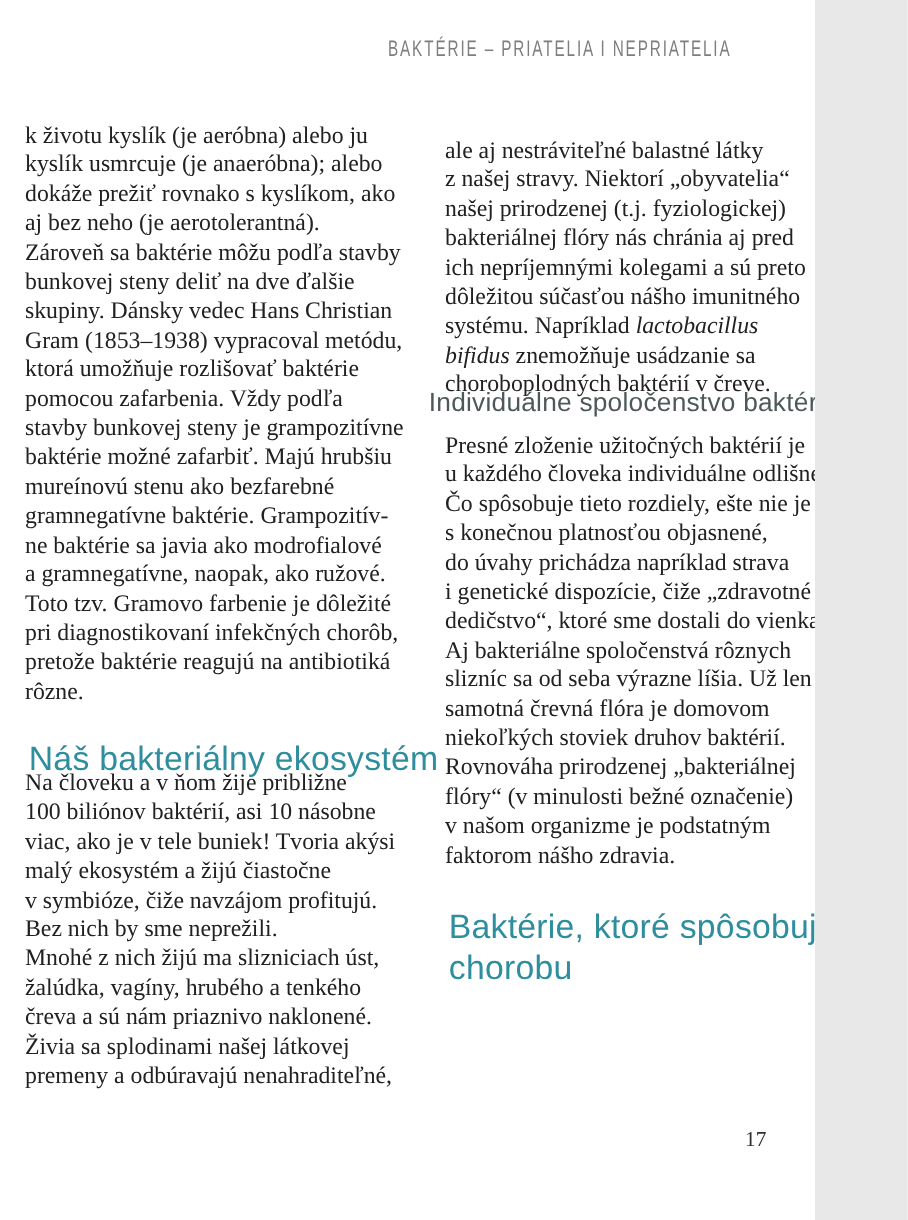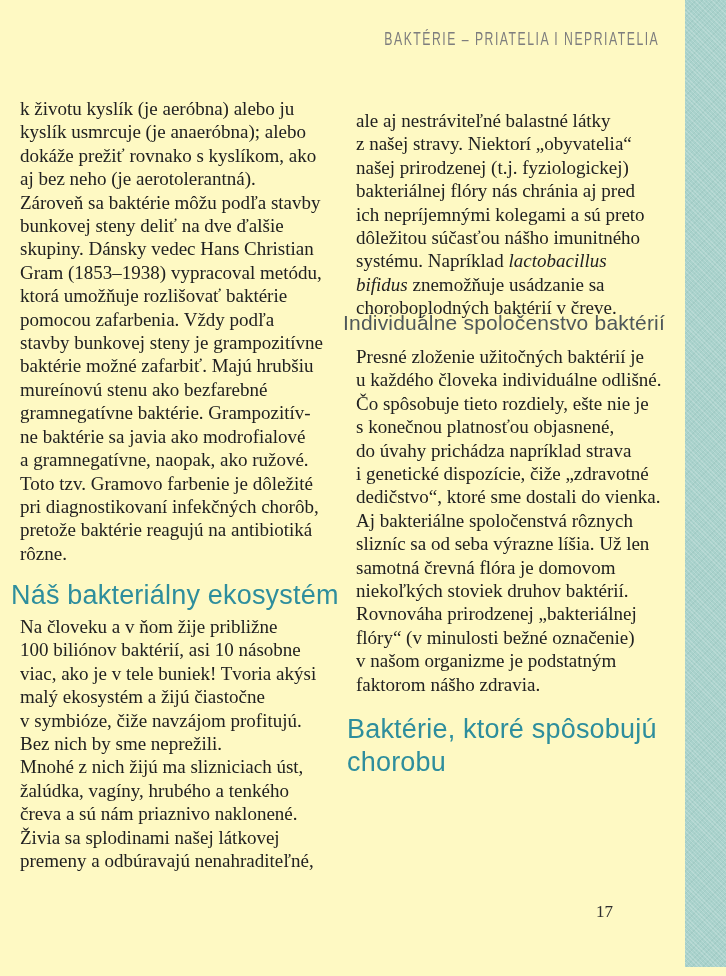--- a/index.html
+++ b/index.html
@@ -1,19 +1,19 @@
 <!DOCTYPE html>
 <html lang="sk"><head>
 <meta charset="utf-8">
 <style>
   html,body { margin:0; padding:0; background:#e8e8e8; }
   .page {
     position:relative;
-    width:726px; height:976px;
-    background:#fef9c3;
+    width:652px; height:976px;
+    background:#ffffff;
     overflow:hidden;
     font-family:"Liberation Serif", serif;
   }
   .side-strip {
     position:absolute;
     left:685px; top:0;
     width:41px; height:967px;
     background-color:#a9d2cc;
     background-image:
       repeating-linear-gradient(45deg, rgba(255,255,255,.18) 0 1px, rgba(0,0,0,0) 1px 3px),
@@ -32,21 +32,21 @@
   }
   .col-block { position:absolute; }
   .body-text {
     margin:13px;
     white-space:pre;
     font-size:19px;
     line-height:23.4px;
     color:#212121;
   }
   .h-teal {
-    margin:4px;
+    margin:16px;
     font-family:"Liberation Sans", sans-serif;
     font-weight:400;
     font-size:27px;
     line-height:33px;
     color:#2e8e9d;
     white-space:pre;
     letter-spacing:.2px;
   }
   .h-sub {
     margin:0;

